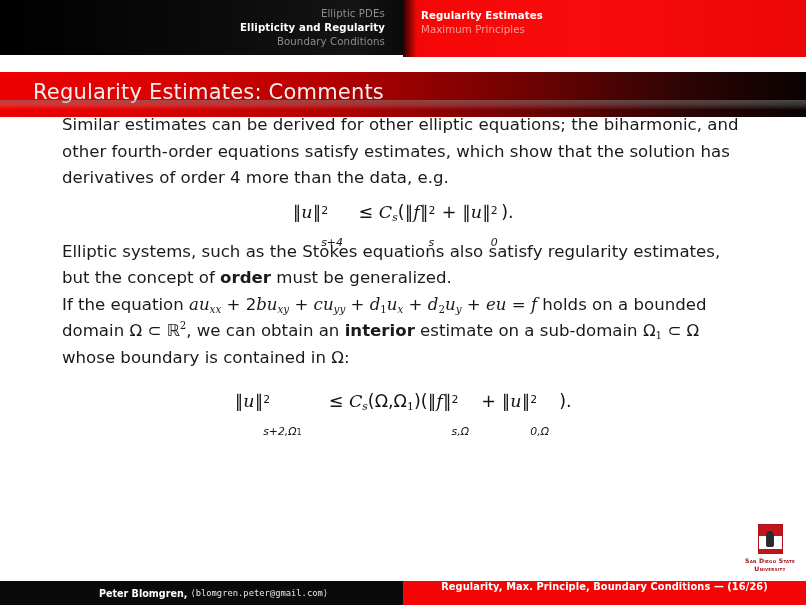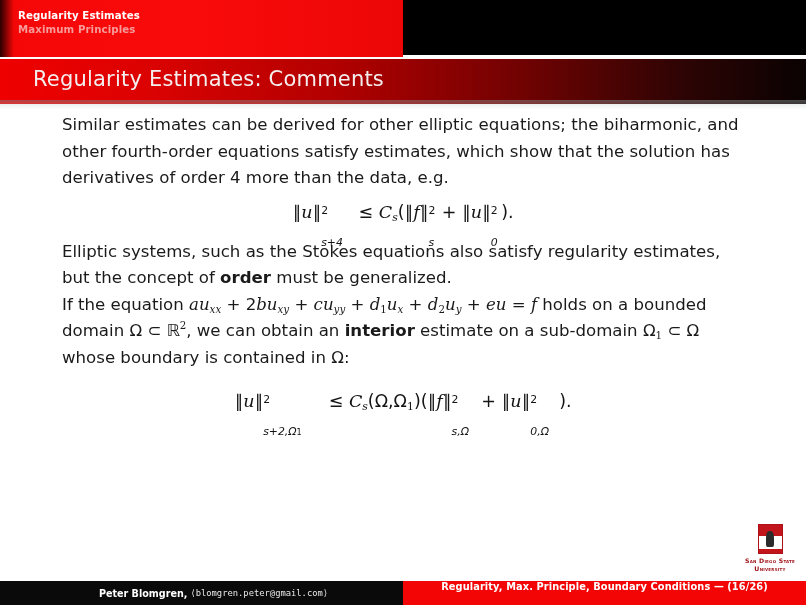--- a/index.html
+++ b/index.html
@@ -49,26 +49,26 @@
   }
   .nav-item {
     font-size: 10.2px;
     line-height: 14px;
     letter-spacing: 0.1px;
     white-space: nowrap;
   }
   .nav-left-dim   { color: #8d8d8d; font-weight: normal; }
   .nav-left-active{ color: #ffffff; font-weight: bold; }
   .nav-right-active { color: #ffffff; font-weight: bold; }
-  .nav-right-dim    { color: #f79a9a; font-weight: bold; }
+  .nav-right-dim    { color: #f79a9a; font-weight: normal; }
 
   
   .title-bar {
     position: absolute;
-    top: 59px; left: 0;
+    top: 72px; left: 0;
     width: 806px;
     height: 45px;
     background: linear-gradient(to right, #ef0000 0%, #dc0202 18%, #b10000 42%, #6d0202 66%, #2d0404 85%, #0a0202 100%);
   }
   .title-text {
     position: absolute;
     left: 33px;
     top: 8px;
     font-size: 21px;
     color: #f5eeee;
@@ -241,20 +241,25 @@
     font-weight: bold;
     color: #ffffff;
     white-space: nowrap;
     letter-spacing: 0.1px;
   }
 </style>
 </head>
 <body>
 
 <div class="header">
+  <div class="header-left">
+    <div class="nav-item nav-left-dim">Elliptic PDEs</div>
+    <div class="nav-item nav-left-active">Ellipticity and Regularity</div>
+    <div class="nav-item nav-left-dim">Boundary Conditions</div>
+  </div>
   <div class="header-right">
     <div class="nav-item nav-right-active">Regularity Estimates</div>
     <div class="nav-item nav-right-dim">Maximum Principles</div>
   </div>
 </div>
 
 <div class="title-bar">
   <div class="title-text">Regularity Estimates:  Comments</div>
 </div>
 <div class="title-shadow"></div>

